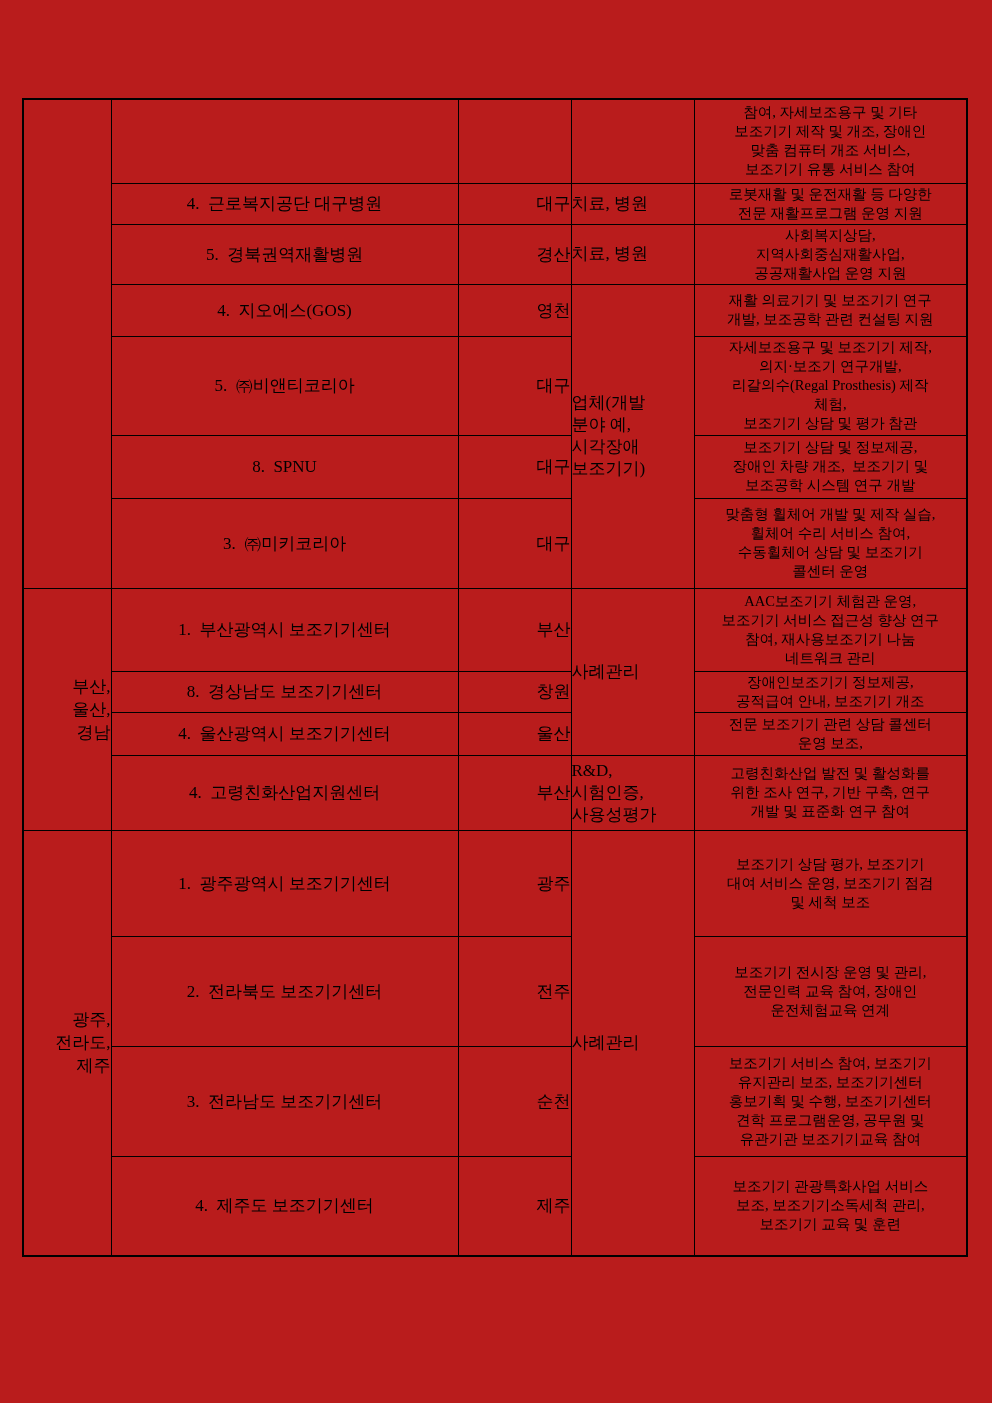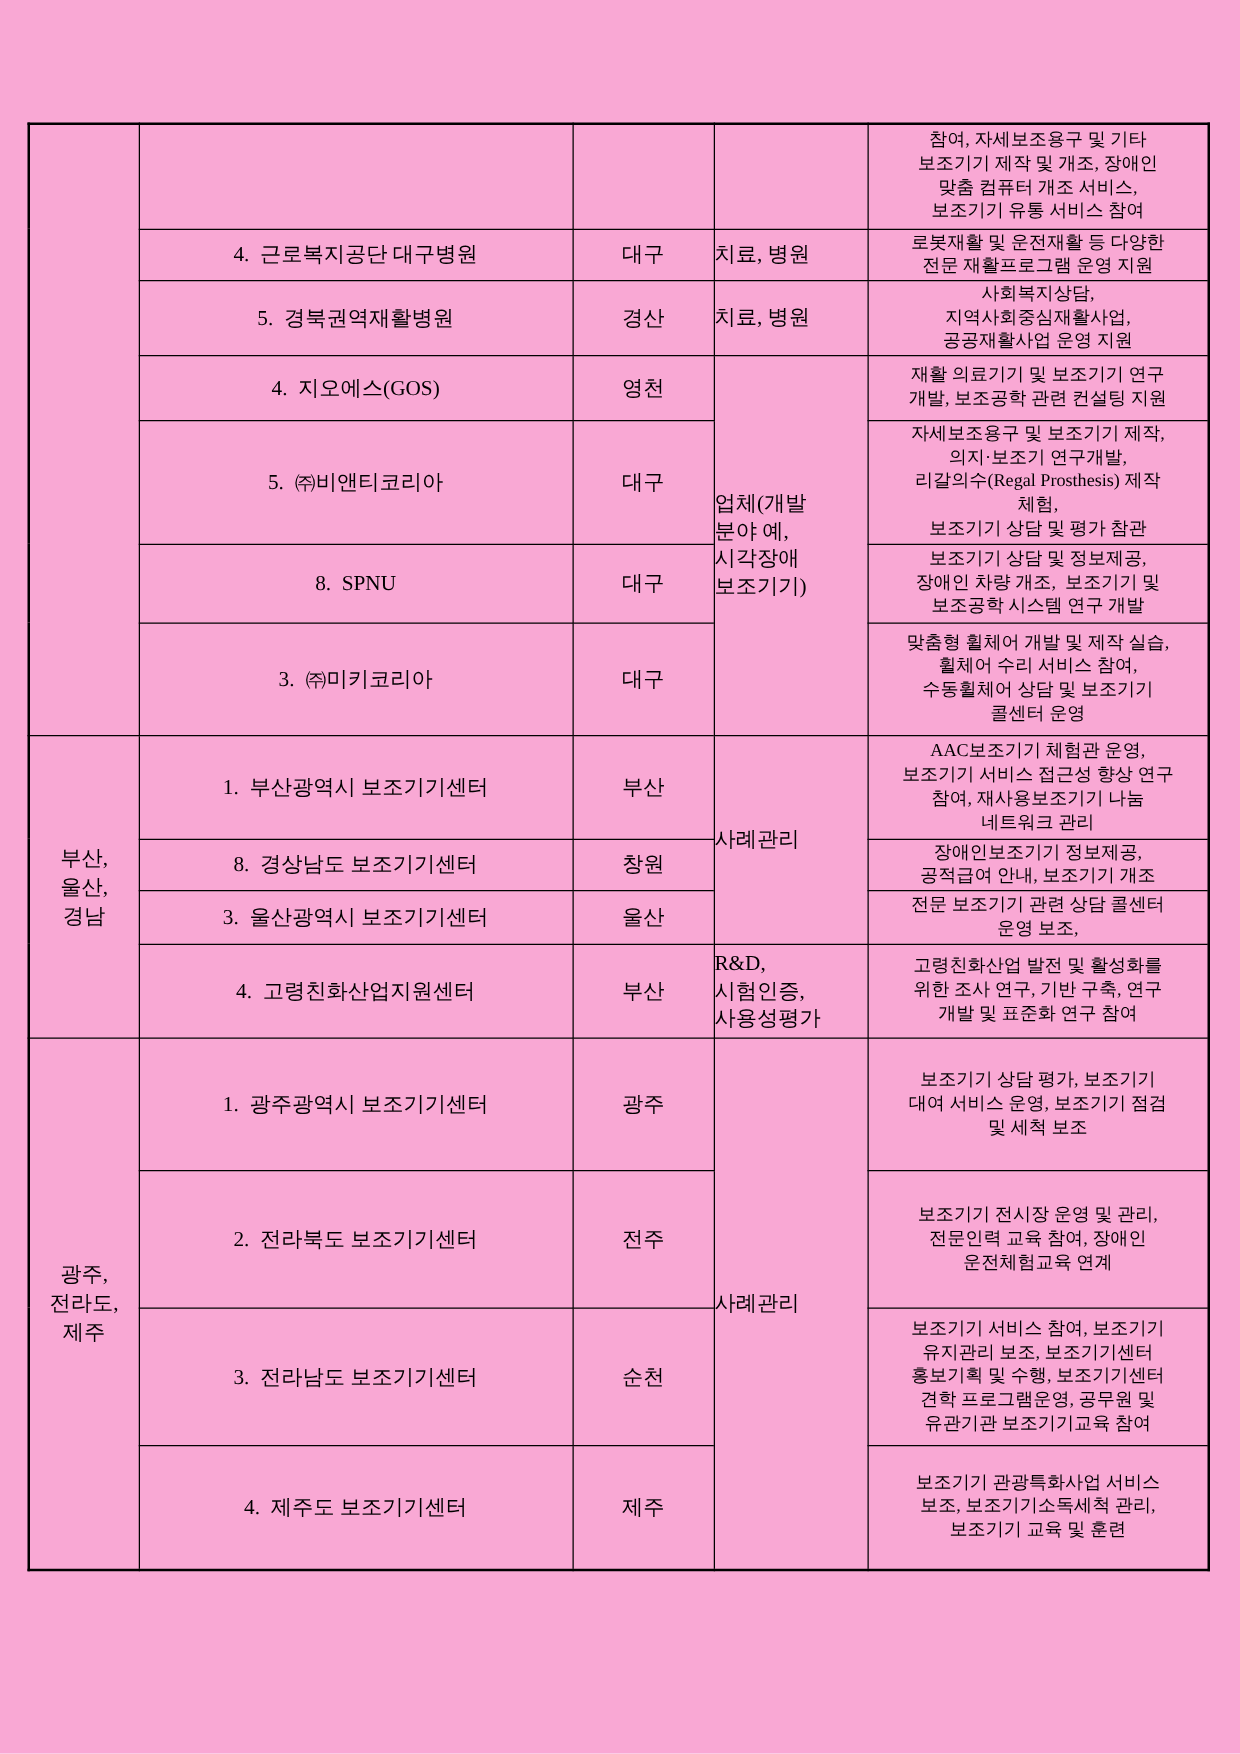--- a/index.html
+++ b/index.html
@@ -6,52 +6,52 @@
     margin: 0;
     padding: 0;
     background: #ffffff;
     color: #000000;
     font-family: "Liberation Serif", "DejaVu Serif", serif;
   }
   .page {
     position: relative;
     width: 992px;
     height: 1403px;
-    background: #f9a8d4;
+    background: #b91c1c;
     overflow: hidden;
   }
   table.inst-table {
     position: absolute;
     left: 22px;
     top: 98px;
     width: 944px;
     border-collapse: collapse;
     table-layout: fixed;
     border: 2px solid #000000;
   }
   table.inst-table td {
     border: 1px solid #000000;
     vertical-align: middle;
     white-space: pre-wrap;
     overflow: hidden;
     padding: 0;
   }
   td.region {
-    text-align: center;
+    text-align: right;
     font-size: 17px;
     line-height: 23px;
   }
   td.name {
     text-align: center;
     font-size: 17px;
     line-height: 21px;
     padding: 2px 2px 2px 3px;
   }
   td.city {
-    text-align: center;
+    text-align: right;
     font-size: 17px;
   }
   td.cat {
     font-size: 17px;
     line-height: 22px;
   }
   td.desc {
     text-align: center;
     font-size: 14.5px;
     line-height: 19px;
@@ -144,21 +144,21 @@
 참여, 재사용보조기기 나눔
 네트워크 관리</td>
       </tr>
       <tr style="height:41px">
         <td class="name">8.  경상남도 보조기기센터</td>
         <td class="city">창원</td>
         <td class="desc">장애인보조기기 정보제공,
 공적급여 안내, 보조기기 개조</td>
       </tr>
       <tr style="height:43px">
-        <td class="name">3.  울산광역시 보조기기센터</td>
+        <td class="name">4.  울산광역시 보조기기센터</td>
         <td class="city">울산</td>
         <td class="desc">전문 보조기기 관련 상담 콜센터
 운영 보조,</td>
       </tr>
       <tr style="height:75px">
         <td class="name">4.  고령친화산업지원센터</td>
         <td class="city">부산</td>
         <td class="cat">R&amp;D,
 시험인증,
 사용성평가</td>

